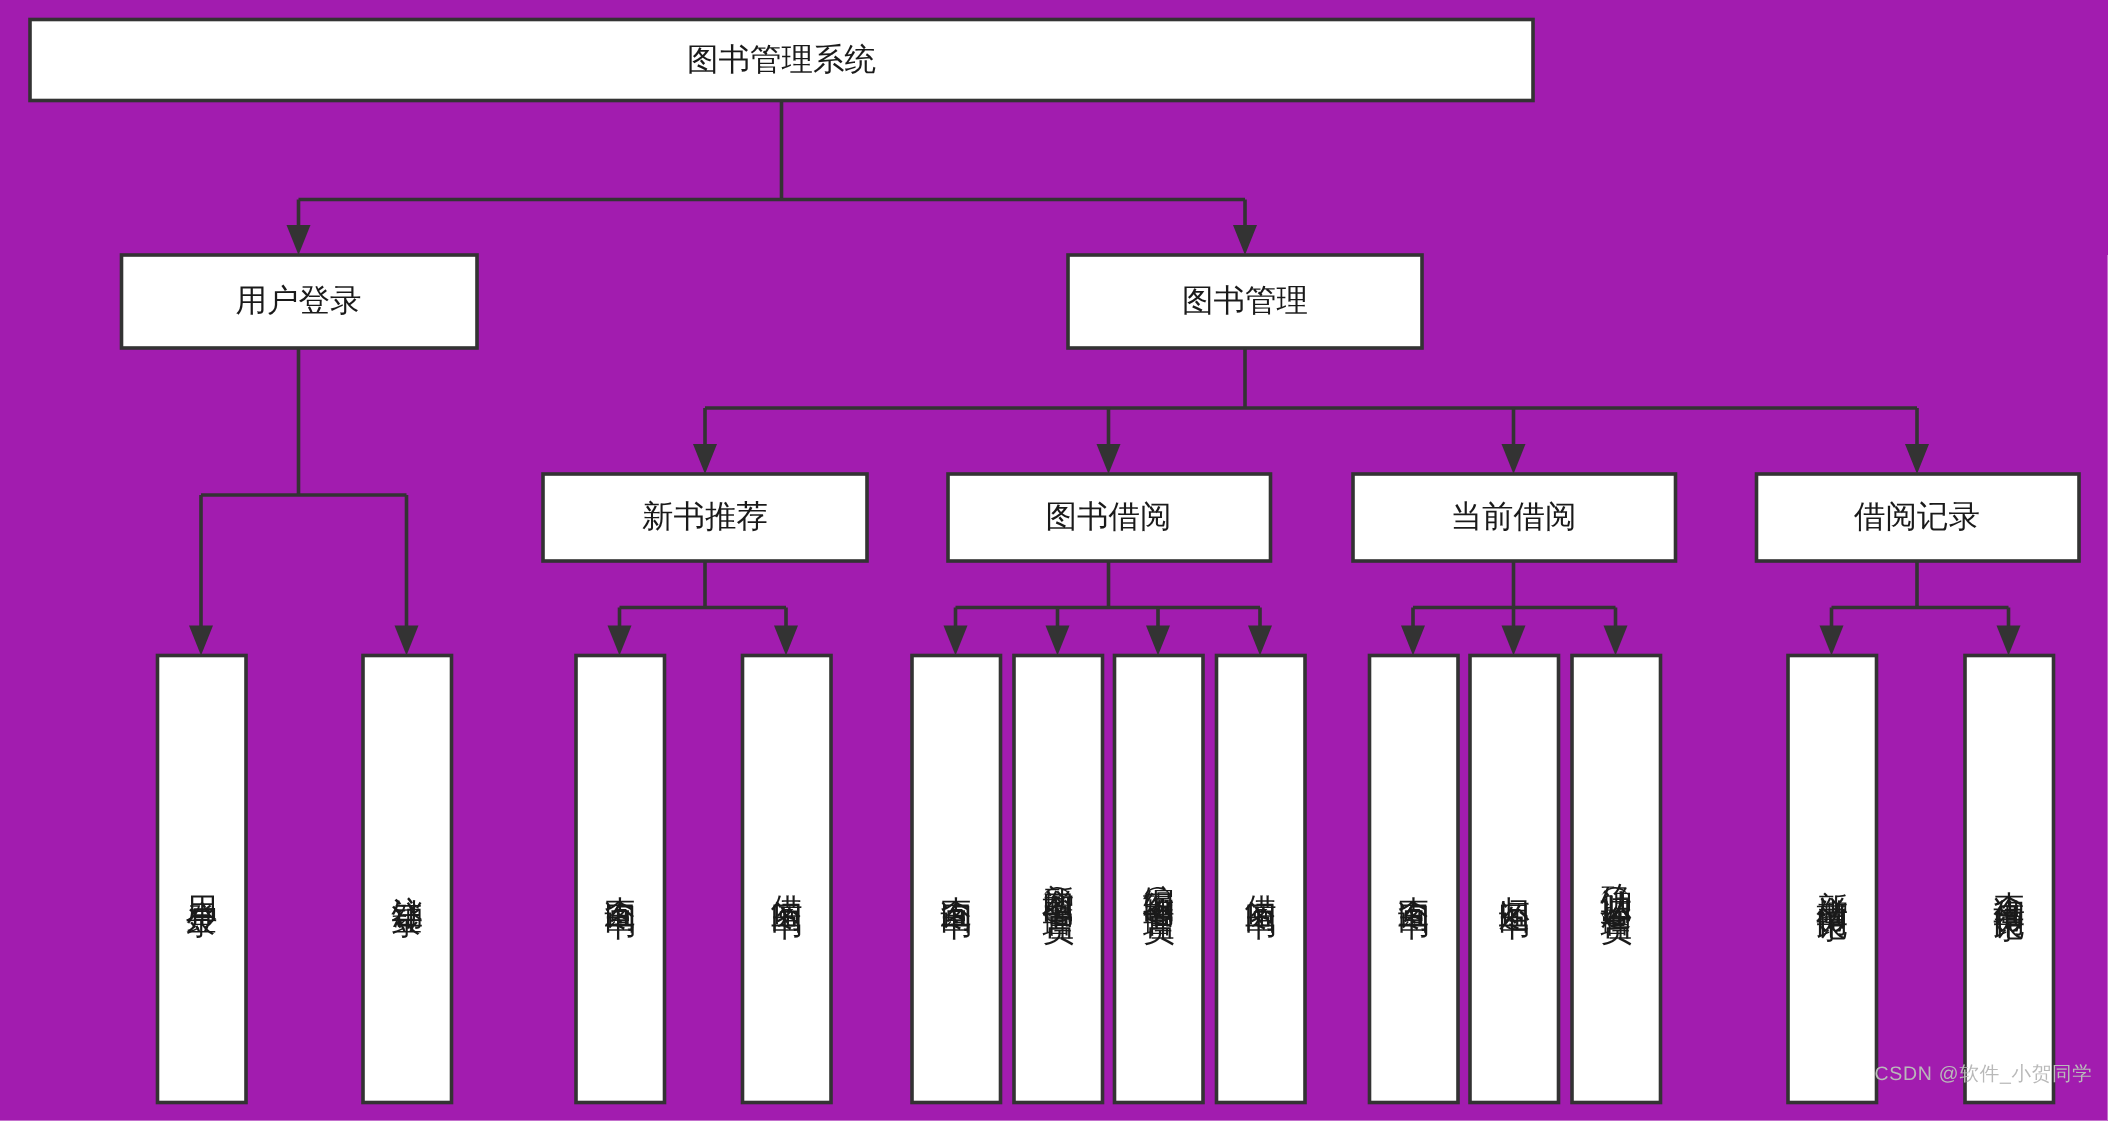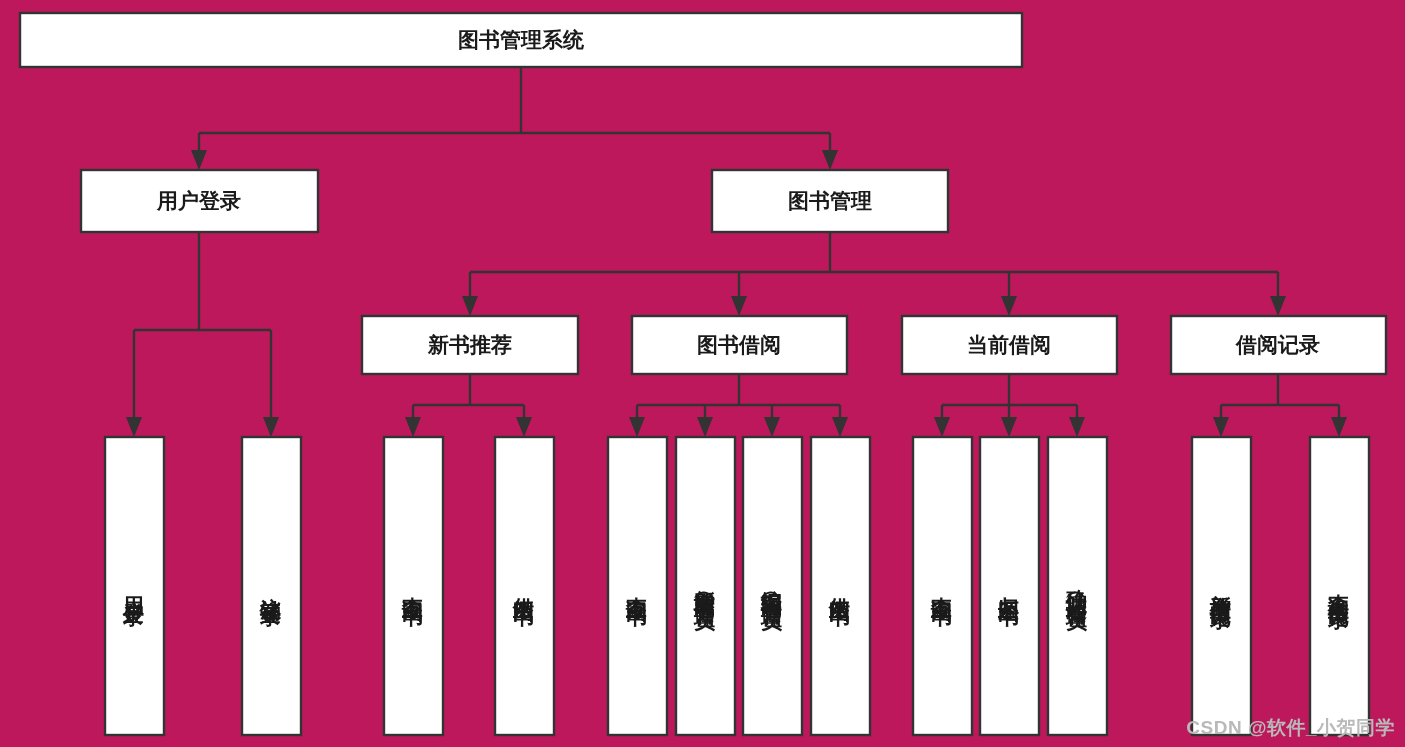--- a/index.html
+++ b/index.html
@@ -10,22 +10,21 @@
   body {
     width: 1405px;
     height: 747px;
     font-family: "Liberation Sans", "DejaVu Sans", sans-serif;
     overflow: hidden;
   }
   #diagram-root {
     position: relative;
     width: 1405px;
     height: 747px;
-    background: #be185d;
-    font-weight: bold;
+    background: #a21caf;
   }
   svg#flowchart {
     position: absolute;
     top: 0;
     left: 0;
     width: 1405px;
     height: 747px;
     display: block;
   }
   .node-box {
@@ -58,23 +57,23 @@
     text-anchor: middle;
     writing-mode: vertical-rl;
     text-orientation: upright;
     dominant-baseline: central;
     letter-spacing: 3px;
     white-space: pre;
   }
   .watermark {
     position: absolute;
     right: 10px;
-    bottom: 6px;
-    font-family: "Liberation Sans", "DejaVu Sans", sans-serif;
-    font-size: 19px;
+    bottom: 22px;
+    font-family: "Liberation Sans", "DejaVu Sans", sans-serif;
+    font-size: 13px;
     color: #b9b9b9;
     letter-spacing: 0.5px;
     user-select: none;
     pointer-events: none;
     white-space: nowrap;
   }
 </style>
 </head>
 <body>
 

